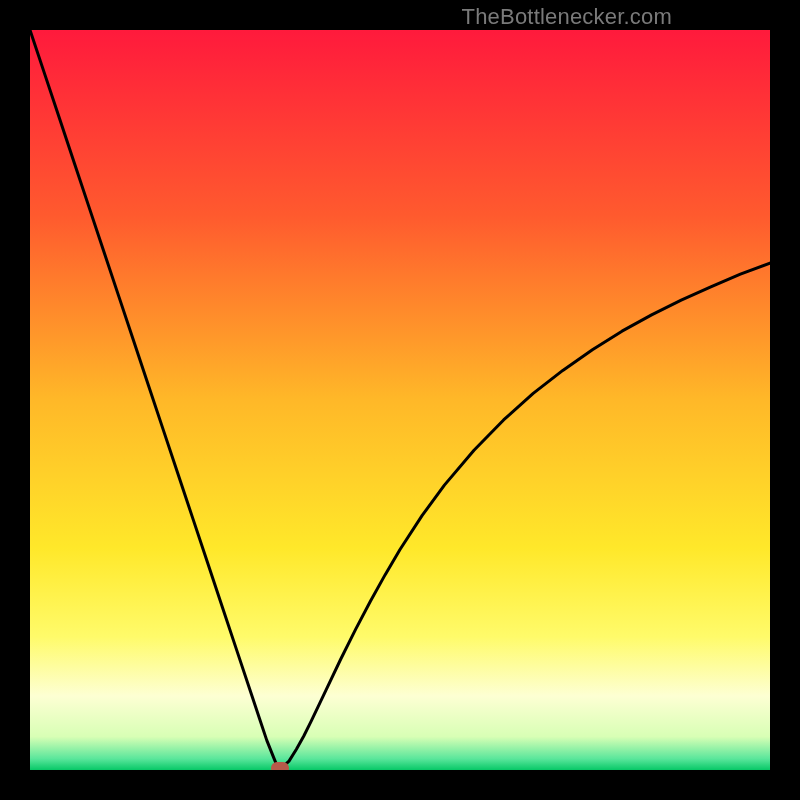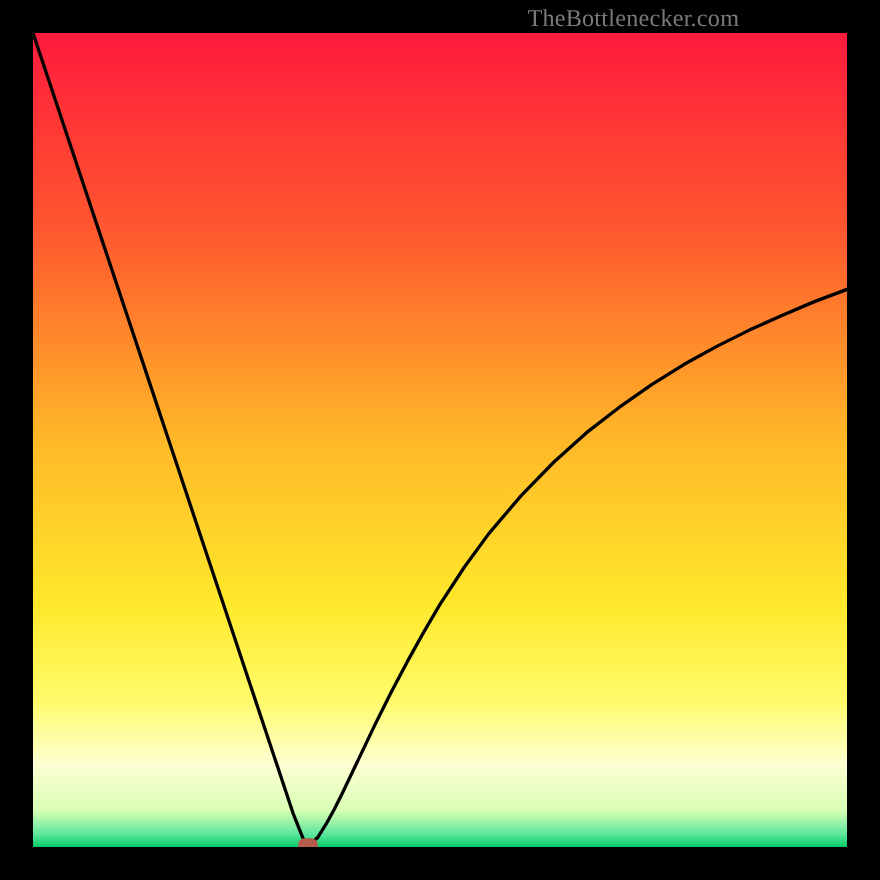--- a/index.html
+++ b/index.html
@@ -11,21 +11,20 @@
     overflow: hidden;
     font-family: Arial, Helvetica, sans-serif;
   }
   .frame {
     position: absolute;
     left: 0;
     top: 0;
     width: 684px;
     height: 800px;
     background: #000;
-    font-family: Liberation Serif, serif;
   }
   .plot {
     position: absolute;
     left: 30px;
     top: 30px;
     width: 740px;
     height: 740px;
     overflow: hidden;
   }
   .gradient {

